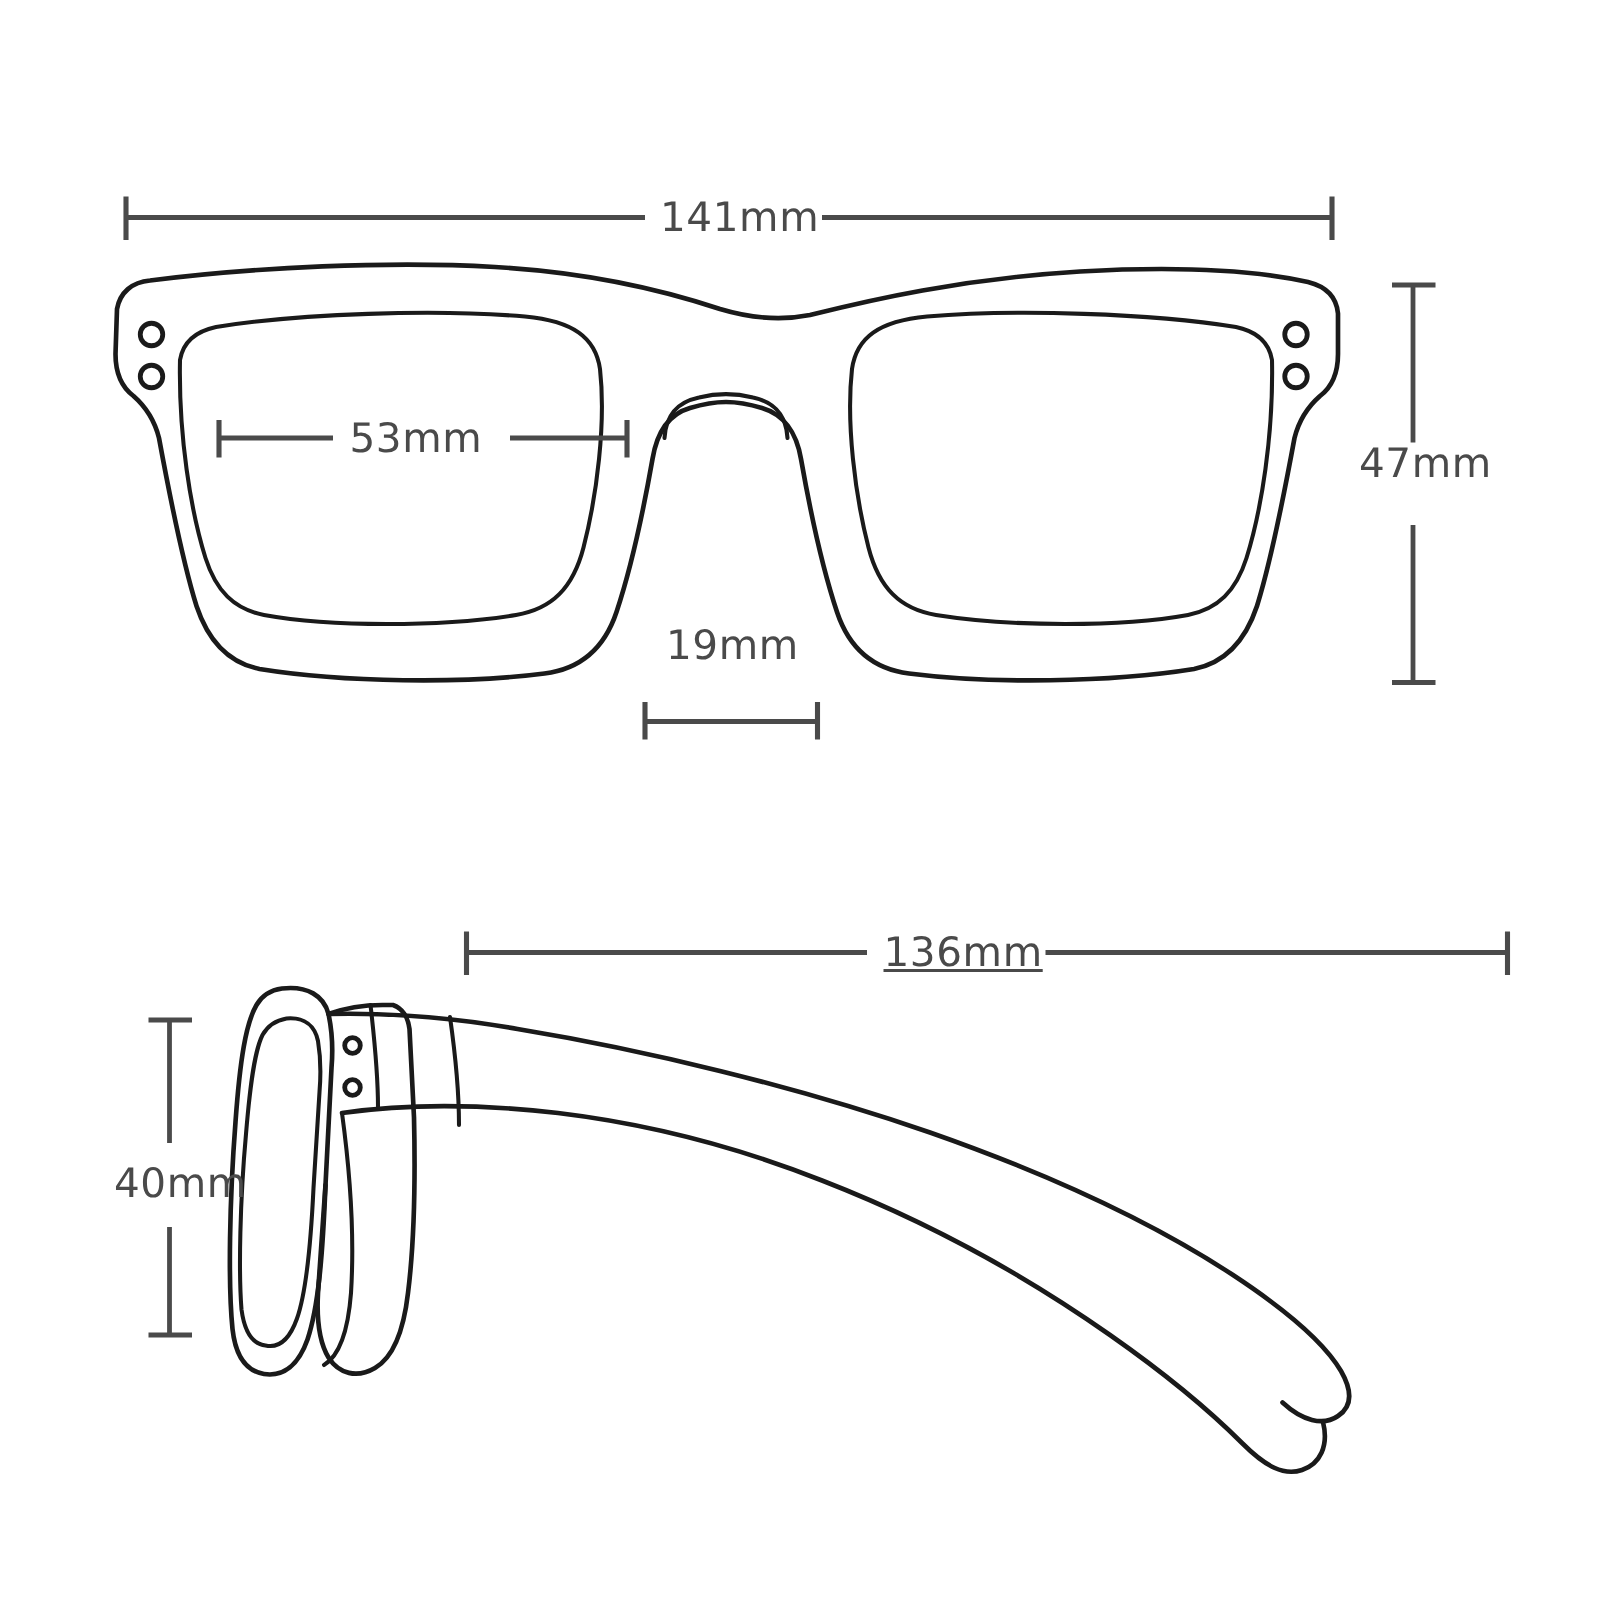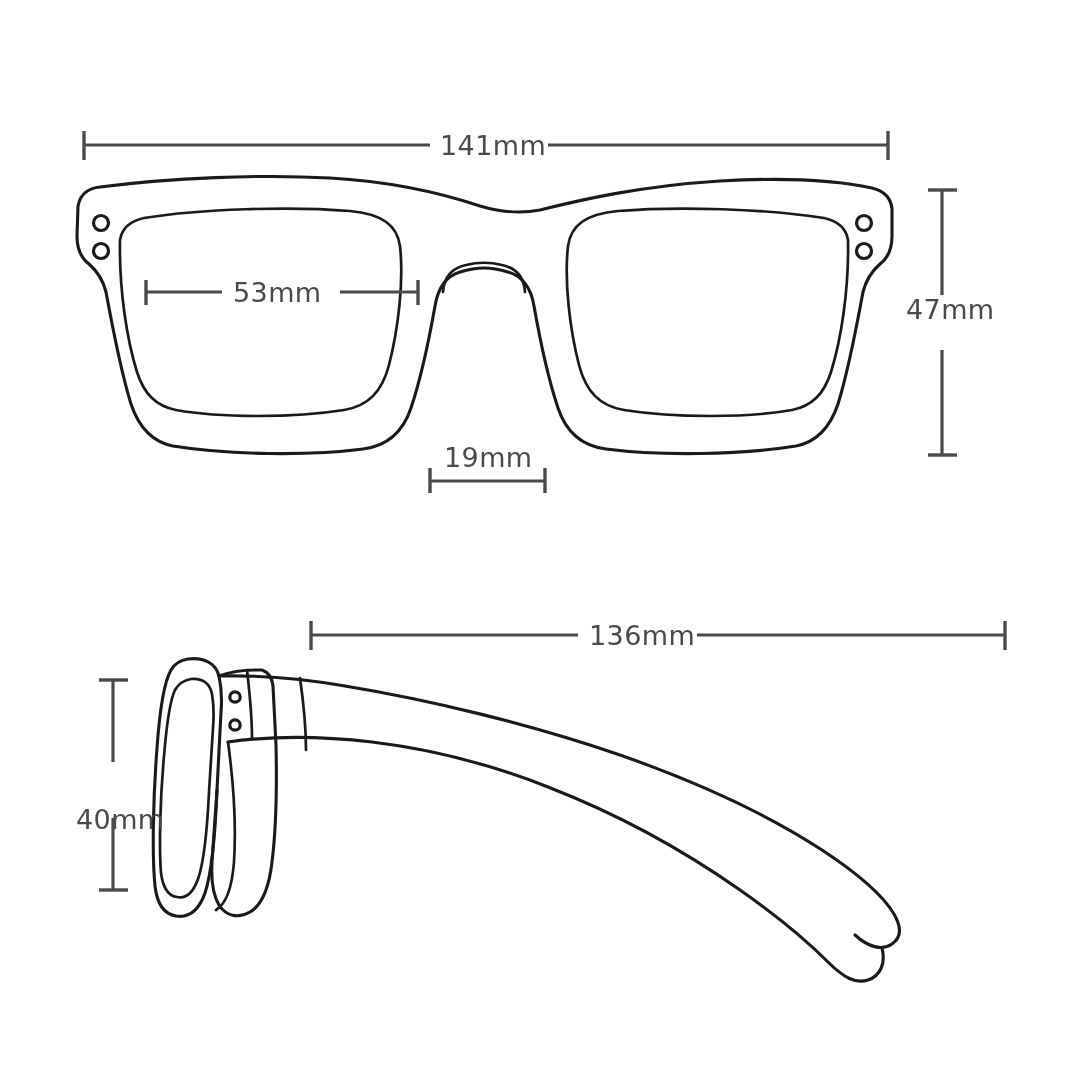--- a/index.html
+++ b/index.html
@@ -211,19 +211,19 @@
     </g>
 
   </svg>
 
   <div class="dim-label" style="left:440px; top:132px;">141mm</div>
 
   <div class="dim-label" style="left:233px; top:279px;text-align:center;">53mm</div>
 
   <div class="dim-label" style="left:906px; top:296px;">47mm</div>
 
-  <div class="dim-label" style="left:444px; top:444px;">19mm</div>
-
-  <div class="dim-label" style="left:589px; top:622px;">136mm</div>
-
-  <div class="dim-label" style="left:76px; top:806px;">40mm</div>
+  <div class="dim-label" style="left:444px; top:417px;">19mm</div>
+
+  <div class="dim-label" style="left:589px; top:622px;text-decoration:underline;">136mm</div>
+
+  <div class="dim-label" style="left:76px; top:776px;">40mm</div>
 
 </div>
 
 </body></html>

